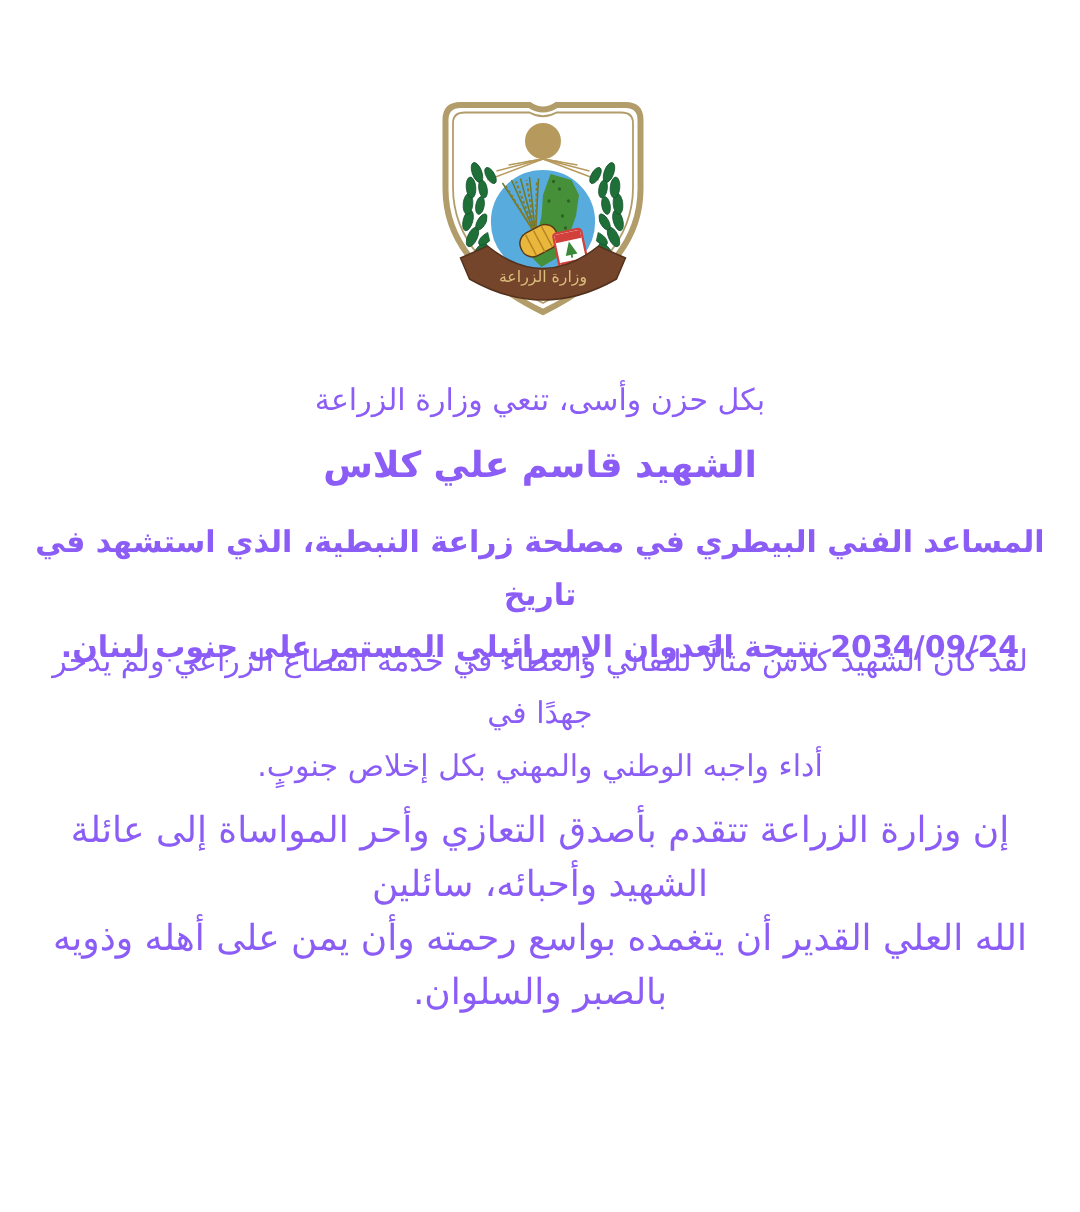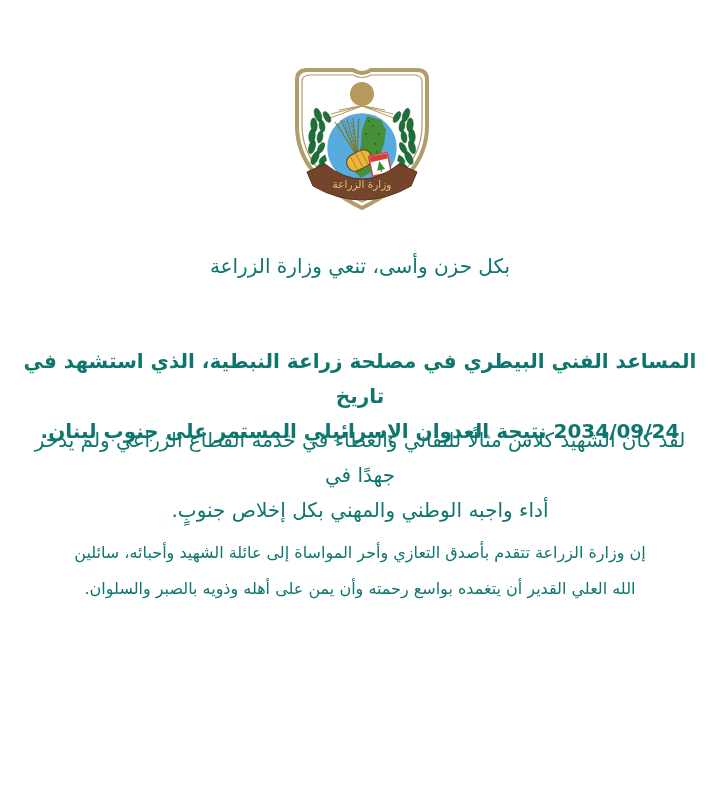--- a/index.html
+++ b/index.html
@@ -25,27 +25,27 @@
     height: 150px;
   }
   .txt {
     position: absolute;
     left: 20px;
     right: 20px;
     text-align: center;
     direction: rtl;
     unicode-bidi: plaintext;
     white-space: pre-line;
-    color: #0f766e;
+    color: #8b5cf6;
   }
   .intro-line   { top: 250px; font-size: 20px; line-height: 32px; }
   .martyr-name  { top: 290px; font-size: 24px; line-height: 40px; font-weight: bold; }
   .para-role    { top: 344px; font-size: 20px; line-height: 35px; font-weight: bold; }
   .para-tribute { top: 423px; font-size: 20px; line-height: 35px; }
-  .para-condolence { top: 535px; font-size: 16px; line-height: 36px; }
+  .para-condolence { top: 535px; font-size: 24px; line-height: 36px; }
   .closing-line { top: 662px; font-size: 20px; line-height: 32px; }
 </style>
 </head>
 <body>
 
 <div class="page">
 
   <div class="logo-wrap">
     <svg viewBox="0 0 150 150" width="150" height="150">
 
@@ -147,20 +147,21 @@
 
       <g>
         <path d="M20 108 L38 100 Q75 130 112 100 L130 108 L124 122 Q75 150 26 122 Z" fill="#74452a" stroke="#54311c" stroke-width="1"></path>
         <text x="75" y="124" text-anchor="middle" font-size="10.5" fill="#dcbd7d">وزارة الزراعة</text>
       </g>
     </svg>
   </div>
 
   <div class="txt intro-line">بكل حزن وأسى، تنعي وزارة الزراعة</div>
 
+  <div class="txt martyr-name">الشهيد قاسم علي كلاس</div>
 
   <div class="txt para-role">المساعد الفني البيطري في مصلحة زراعة النبطية، الذي استشهد في تاريخ
 2034/09/24 نتيجة العدوان الإسرائيلي المستمر على جنوب لبنان.</div>
 
   <div class="txt para-tribute">لقد كان الشهيد كلاس مثالًا للتفاني والعطاء في خدمة القطاع الزراعي ولم يدخر جهدًا في
 أداء واجبه الوطني والمهني بكل إخلاص جنوبٍ.</div>
 
   <div class="txt para-condolence">إن وزارة الزراعة تتقدم بأصدق التعازي وأحر المواساة إلى عائلة الشهيد وأحبائه، سائلين
 الله العلي القدير أن يتغمده بواسع رحمته وأن يمن على أهله وذويه بالصبر والسلوان.</div>
 

